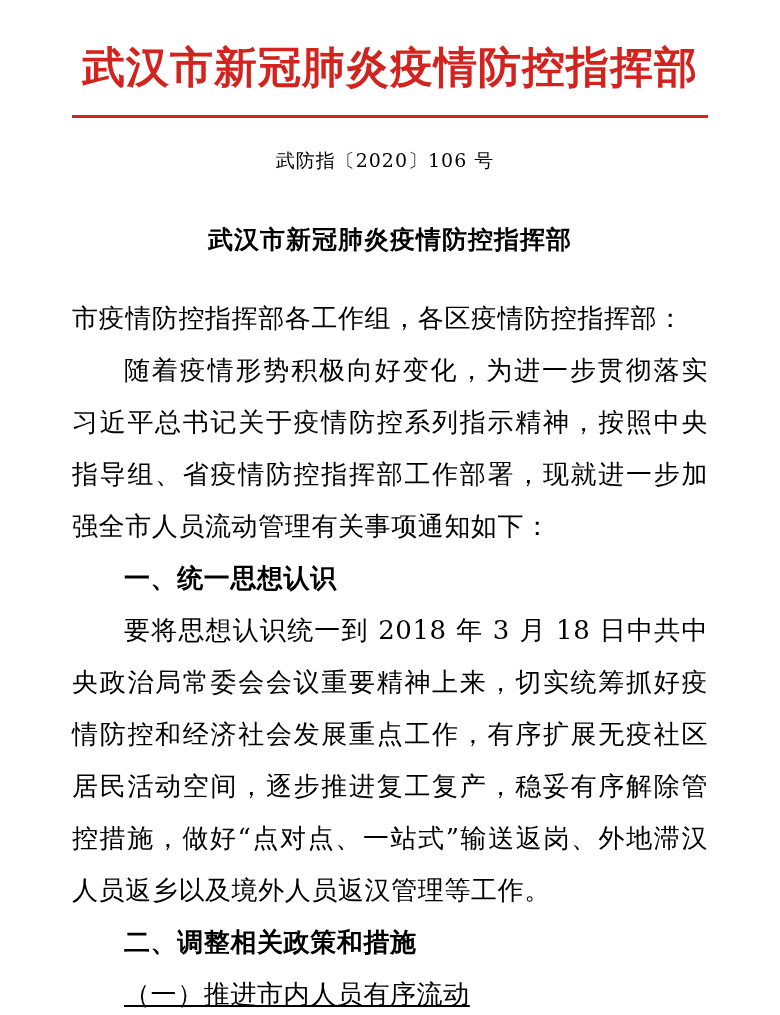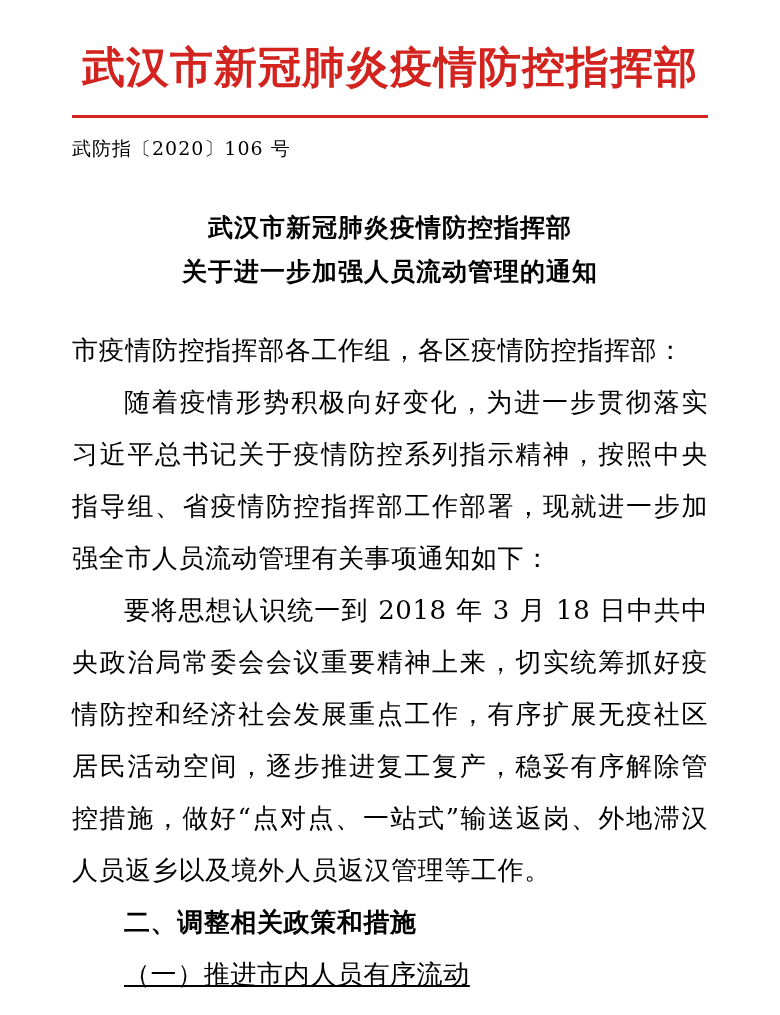--- a/index.html
+++ b/index.html
@@ -34,22 +34,22 @@
     line-height: 1.1;
     white-space: nowrap;
   }
   .red-rule {
     margin-top: 24px;
     height: 3px;
     background: #d2231f;
     width: 100%;
   }
   .doc-number {
-    margin-top: 18px;
-    text-align: left;
+    margin-top: 30px;
+    text-align: center;
     font-size: 19px;
     letter-spacing: 1px;
     padding-right: 10px;
   }
   .doc-title {
     margin-top: 44px;
     text-align: center;
     font-weight: bold;
     font-size: 25px;
     line-height: 1.75;
@@ -88,24 +88,24 @@
   <div class="masthead">
     <div class="masthead-title">武汉市新冠肺炎疫情防控指挥部</div>
   </div>
 
   <div class="red-rule"></div>
 
   <div class="doc-number">武防指〔2020〕106 号</div>
 
   <div class="doc-title">
     <div>武汉市新冠肺炎疫情防控指挥部</div>
-    <div>关于进一步加强人员流动管理的通知</div>
   </div>
 
   <div class="body-text">
     <p class="p-flush">市疫情防控指挥部各工作组，各区疫情防控指挥部：</p>
     <p class="p-indent">随着疫情形势积极向好变化，为进一步贯彻落实习近平总书记关于疫情防控系列指示精神，按照中央指导组、省疫情防控指挥部工作部署，现就进一步加强全市人员流动管理有关事项通知如下：</p>
+    <p class="p-heading">一、统一思想认识</p>
     <p class="p-indent">要将思想认识统一到 2018 年 3 月 18 日中共中央政治局常委会会议重要精神上来，切实统筹抓好疫情防控和经济社会发展重点工作，有序扩展无疫社区居民活动空间，逐步推进复工复产，稳妥有序解除管控措施，做好“点对点、一站式”输送返岗、外地滞汉人员返乡以及境外人员返汉管理等工作。</p>
     <p class="p-heading">二、调整相关政策和措施</p>
     <p class="p-subheading">（一）推进市内人员有序流动</p>
   </div>
 
 </div>
 
 </body></html>

